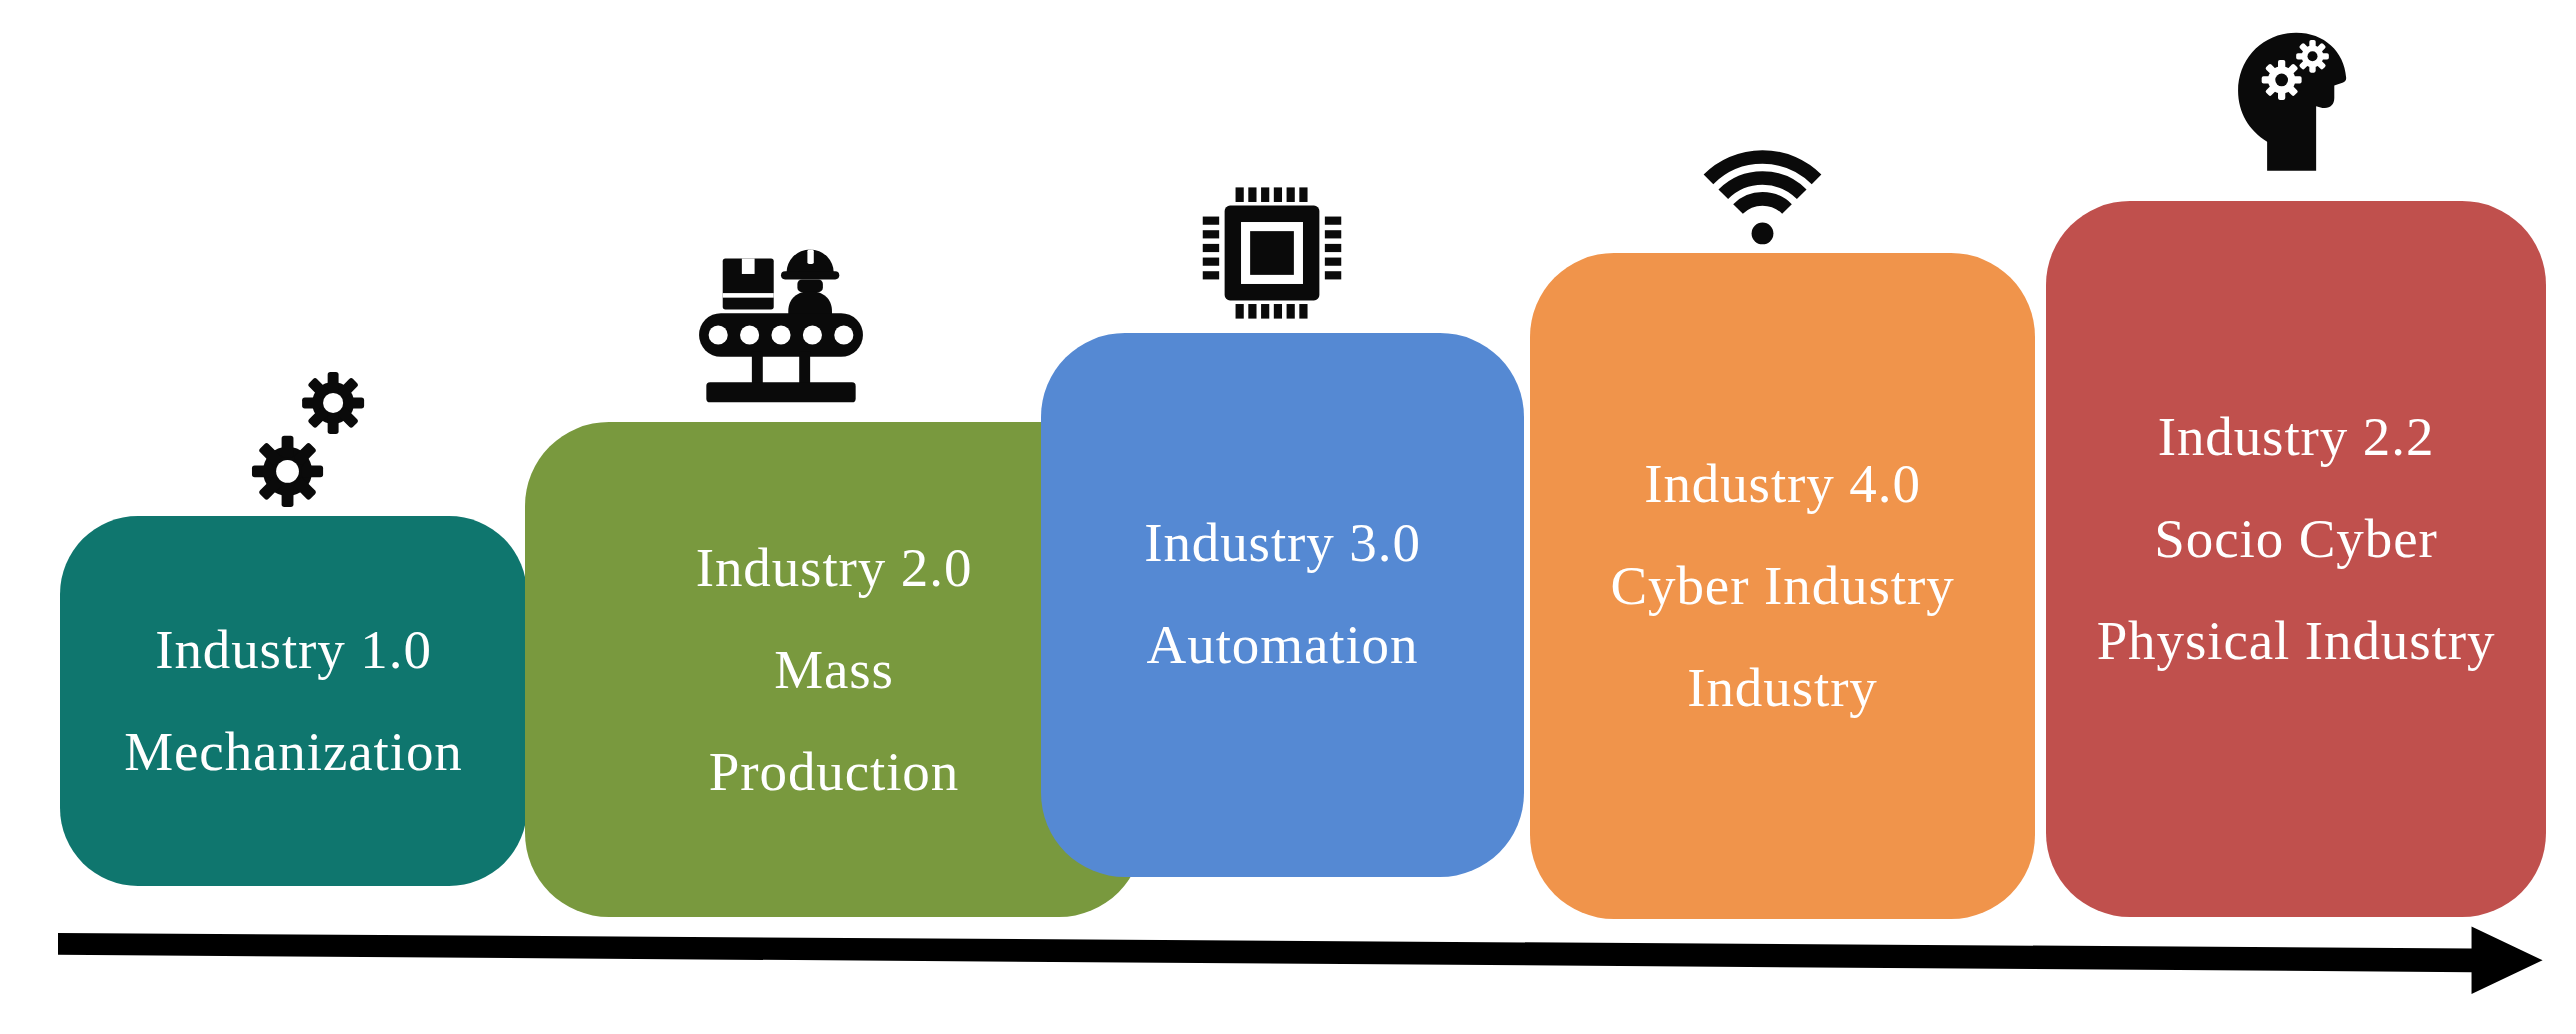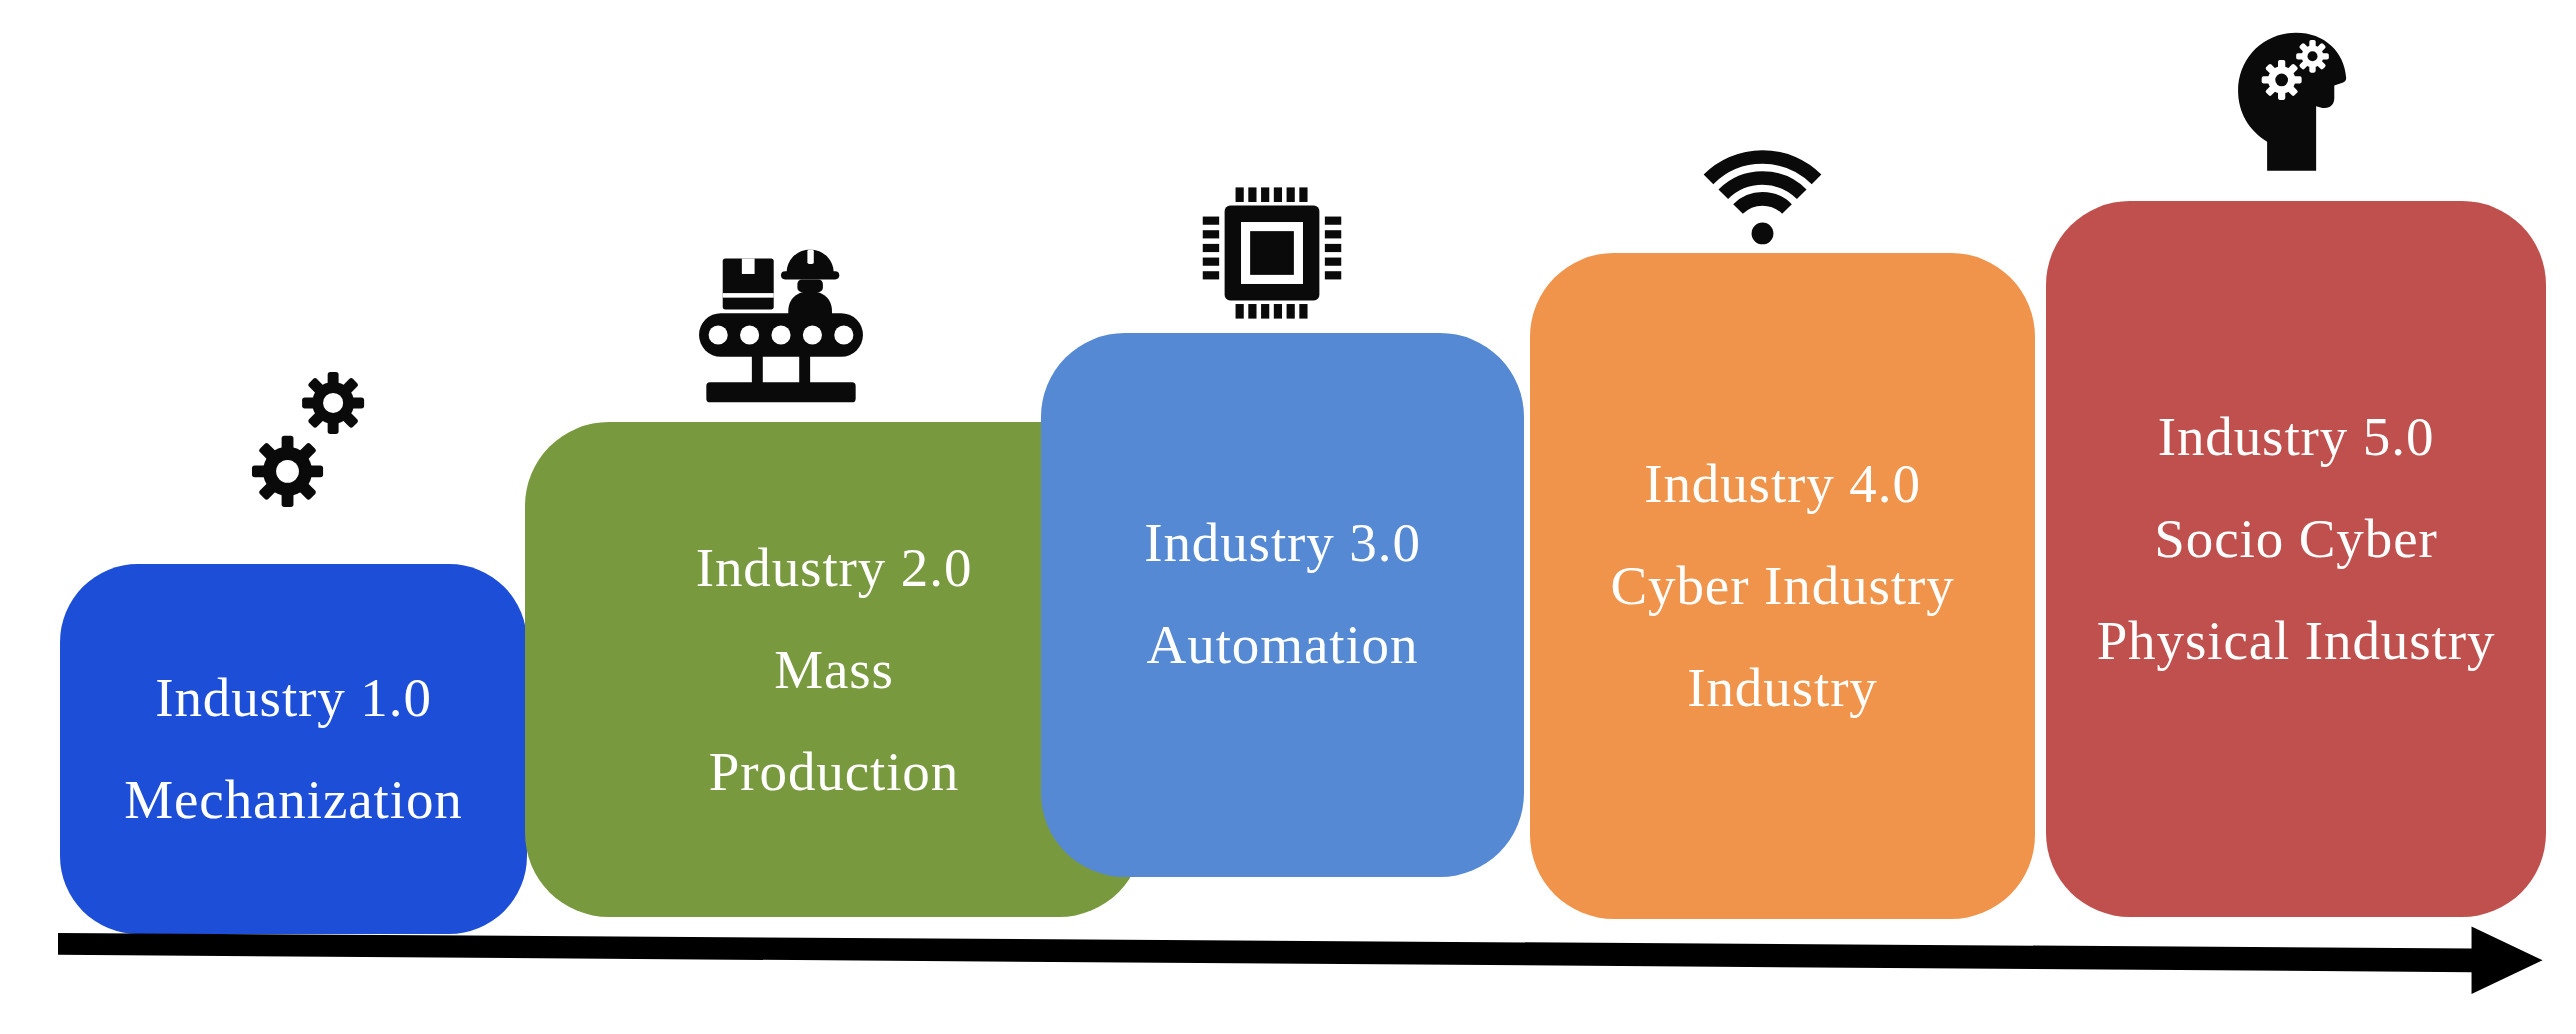--- a/index.html
+++ b/index.html
@@ -33,21 +33,21 @@
   .stage-3 .box-text{padding-bottom:22px;}
   .stage-5 .box-text{padding-bottom:40px;}
   .icon{position:absolute;}
   .arrow-svg{position:absolute;left:0;top:912px;}
 </style>
 </head>
 <body>
 
 <div class="canvas">
 
-  <div class="stage-box stage-1" style="background: #1d4ed8; margin-top: 48px;">
+  <div class="stage-box stage-1" style="background: #0f766e;">
     <div class="box-text">
       <div>Industry 1.0</div>
       <div>Mechanization</div>
     </div>
   </div>
 
   <div class="stage-box stage-2" style="background: rgb(121, 153, 62);">
     <div class="box-text">
       <div>Industry 2.0</div>
       <div>Mass</div>
@@ -65,21 +65,21 @@
   <div class="stage-box stage-4" style="background: rgb(240, 148, 75);">
     <div class="box-text">
       <div>Industry 4.0</div>
       <div>Cyber Industry</div>
       <div>Industry</div>
     </div>
   </div>
 
   <div class="stage-box stage-5" style="background: rgb(192, 80, 77);">
     <div class="box-text">
-      <div>Industry 5.0</div>
+      <div>Industry 2.2</div>
       <div>Socio Cyber</div>
       <div>Physical Industry</div>
     </div>
   </div>
 
   <svg class="icon" style="left: 231px; top: 361px; color: rgb(10, 10, 10);" width="155" height="155" viewBox="0 0 170 170" fill="currentColor">
     <g>
       <circle cx="62" cy="121" r="27"></circle>
       <rect x="55.5" y="82" width="13" height="24" rx="3"></rect>
       <rect x="55.5" y="82" width="13" height="24" rx="3" transform="rotate(45 62 121)"></rect>

